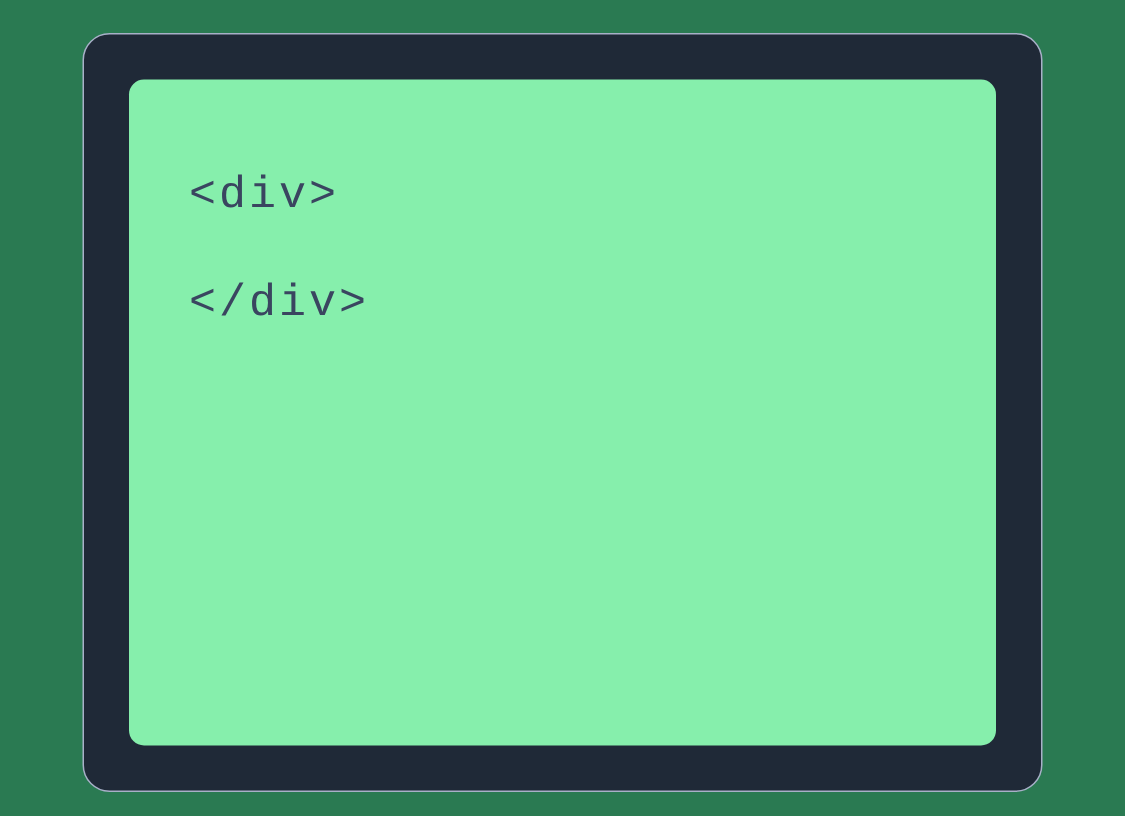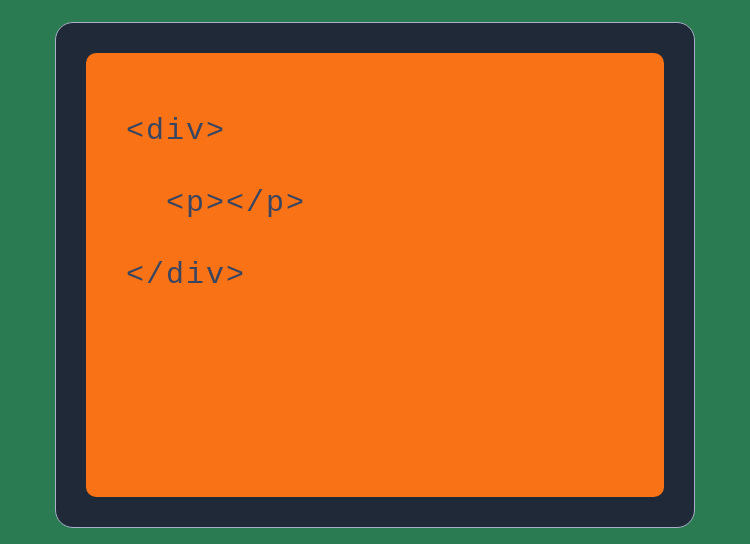--- a/index.html
+++ b/index.html
@@ -20,35 +20,34 @@
       width: 640px;
       height: 506px;
       background: #1f2937;
       border-radius: 18px;
       padding: 30px;
       border: 1px solid #a8b0c8;
     }
     .code-panel {
       width: 100%;
       height: 100%;
-      background: #f97316;
+      background: #86efac;
       border-radius: 10px;
       padding: 42px 40px;
     }
     .code-line {
       font-family: "Courier New", Courier, monospace;
       font-size: 30px;
       color: #3a4560;
       letter-spacing: 2px;
       line-height: 2.4;
       white-space: pre;
     }
   </style>
 </head>
 <body>
 
 <div class="outer-frame">
   <div class="code-panel">
     <div class="code-line">&lt;div&gt;</div>
-    <div class="code-line">  &lt;p&gt;&lt;/p&gt;</div>
     <div class="code-line">&lt;/div&gt;</div>
   </div>
 </div>
 
 </body></html>

